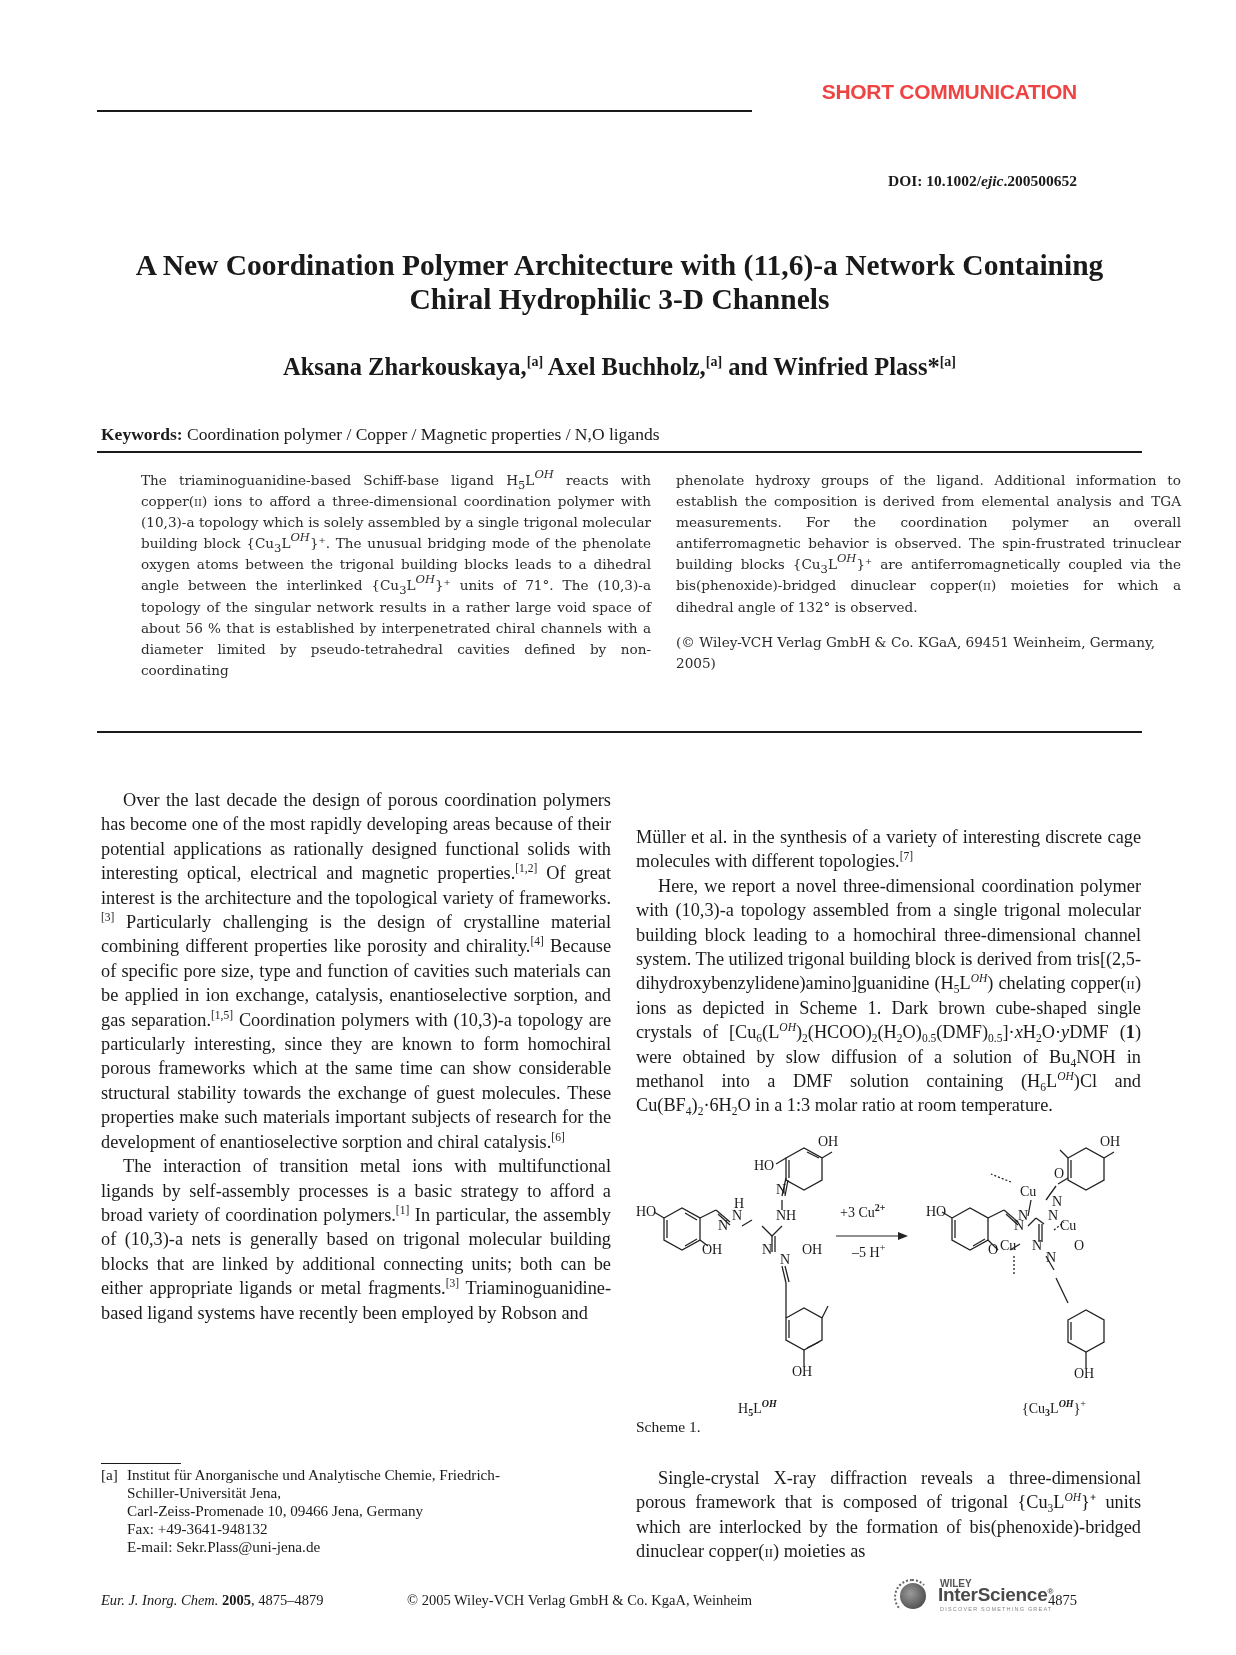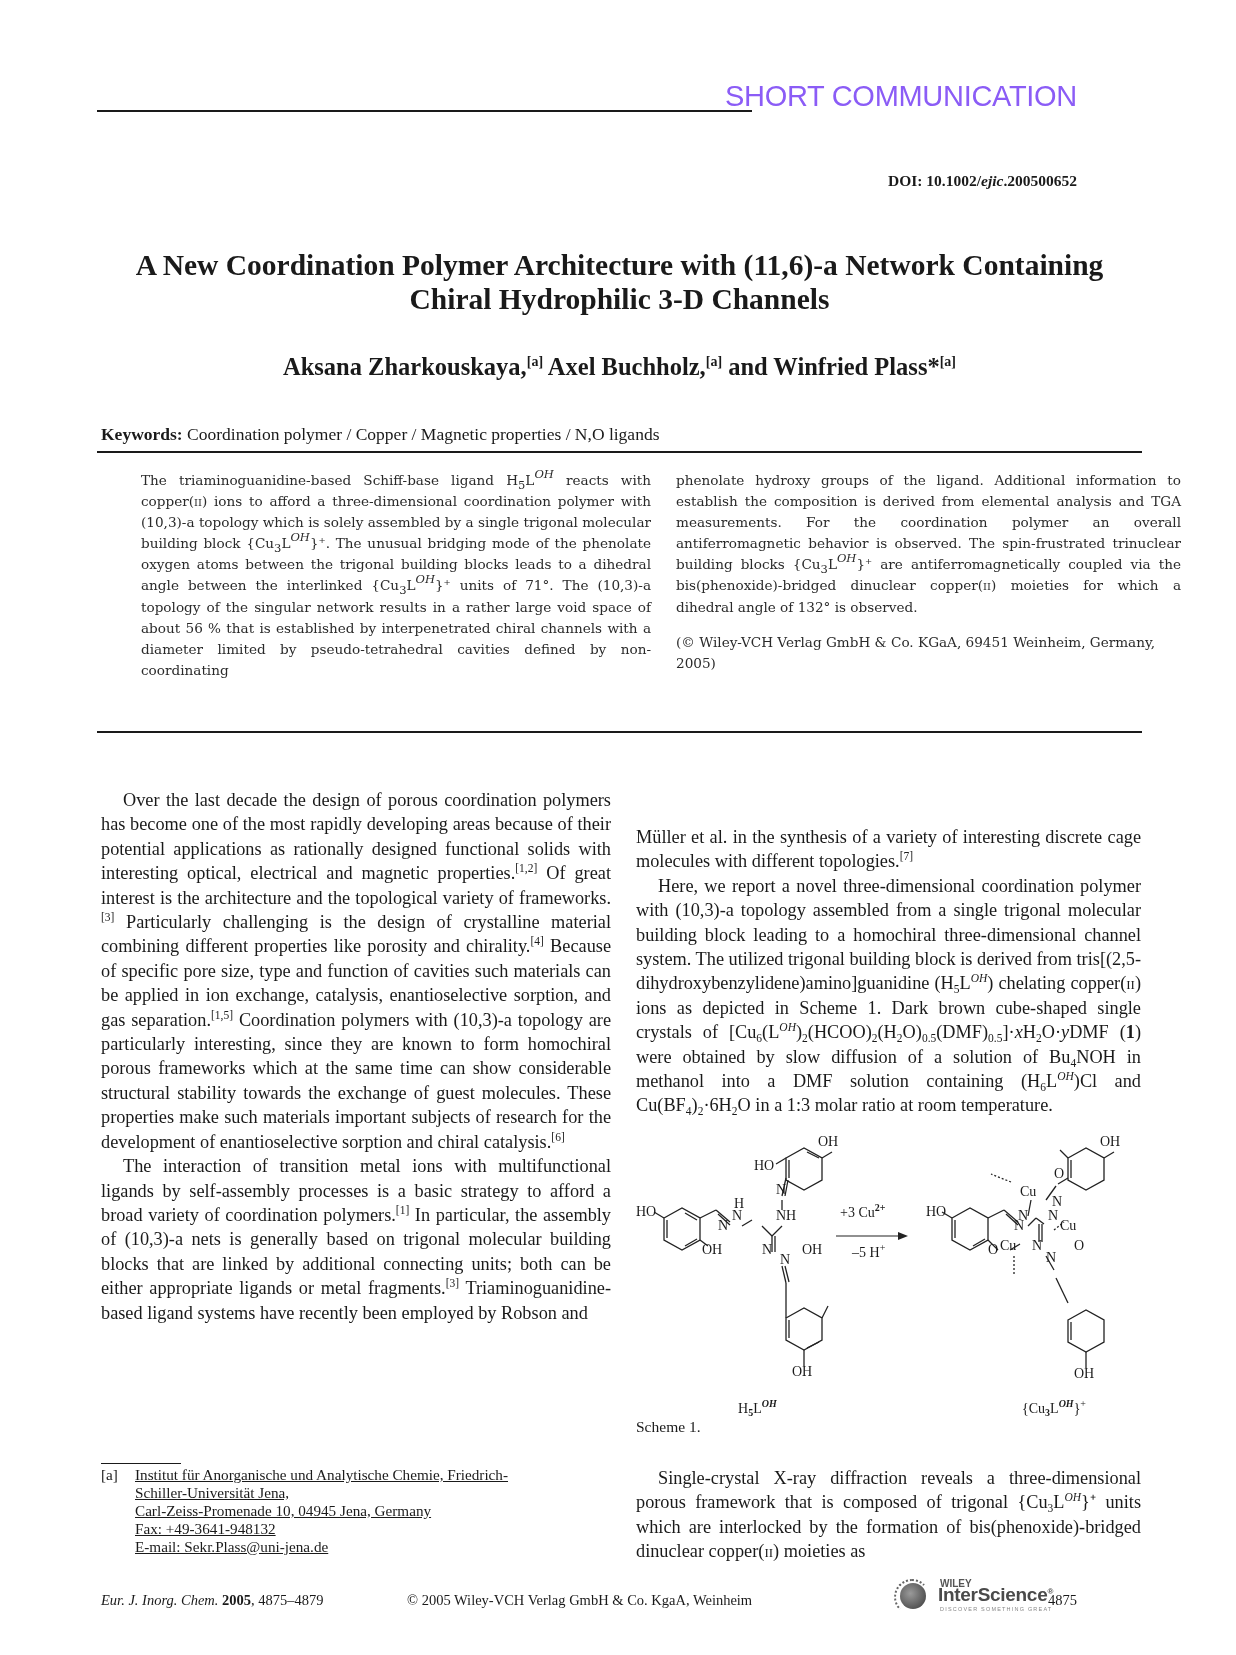--- a/index.html
+++ b/index.html
@@ -1,21 +1,21 @@
 <!DOCTYPE html>
 <html><head>
 <meta charset="utf-8">
 <style>
   html, body { margin: 0; padding: 0; background: #ffffff; }
   body { width: 1236px; height: 1655px; position: relative; overflow: hidden; color: #1a1a1a; }
   .page { position: absolute; left: 0; top: 0; width: 1236px; height: 1655px; }
 
   
   .header-rule { position: absolute; left: 97px; top: 110px; width: 655px; height: 1.5px; background: #1a1a1a; }
-  .section-label { position: absolute; right: 159px; top: 80px; font-family: "Liberation Sans", sans-serif; font-weight: normal; font-size: 29px; letter-spacing: -0.3px; color: #8b5cf6; }
+  .section-label { position: absolute; right: 159px; top: 80px; font-family: "Liberation Sans", sans-serif; font-weight: bold; font-size: 21px; letter-spacing: -0.3px; color: #ef4444; }
   .doi { position: absolute; right: 159px; top: 172px; font-family: "Liberation Serif", serif; font-weight: bold; font-size: 15.5px; }
   .doi i { font-style: italic; font-weight: bold; }
 
   .title { position: absolute; left: 97px; width: 1045px; top: 248px; text-align: center; font-family: "Liberation Serif", serif; font-weight: bold; font-size: 29.5px; line-height: 34px; }
   .authors { position: absolute; left: 97px; width: 1045px; top: 353px; text-align: center; font-family: "Liberation Serif", serif; font-weight: bold; font-size: 24.5px; }
   .authors sup { font-size: 14px; vertical-align: 9px; font-weight: bold; }
 
   .keywords { position: absolute; left: 101px; top: 424px; font-family: "Liberation Serif", serif; font-size: 17.5px; }
   .keywords b { font-weight: bold; }
   .kw-rule-top { position: absolute; left: 97px; top: 451px; width: 1045px; height: 1.5px; background: #1a1a1a; }
@@ -45,21 +45,21 @@
   .scheme svg { position: absolute; left: 0; top: 0; }
   .scheme-label { position: absolute; font-family: "Liberation Serif", serif; font-size: 14px; }
   .scheme-label sup { font-size: 10px; vertical-align: 6px; font-style: italic; font-weight: bold; }
   .scheme-label sub { font-size: 10px; vertical-align: -3px; font-weight: bold; }
   .scheme-caption { position: absolute; left: 636px; top: 1418px; font-family: "Liberation Serif", serif; font-size: 15.5px; }
 
   
   .fn-rule { position: absolute; left: 101px; top: 1463px; width: 80px; height: 1px; background: #1a1a1a; }
   .footnote { position: absolute; left: 101px; top: 1466px; width: 520px; font-family: "Liberation Serif", serif; font-size: 15.2px; line-height: 18px; }
   .footnote .tag { position: absolute; left: 0; top: 0; }
-  .footnote .lines { margin-left: 34px; text-decoration: underline; }
+  .footnote .lines { margin-left: 26px; }
 
   
   .footer-journal { position: absolute; left: 101px; top: 1592px; font-family: "Liberation Serif", serif; font-size: 14.5px; }
   .footer-journal i { font-style: italic; }
   .footer-journal b { font-weight: bold; }
   .footer-copy { position: absolute; left: 407px; top: 1592px; font-family: "Liberation Serif", serif; font-size: 14.5px; }
   .footer-page { position: absolute; right: 159px; top: 1592px; font-family: "Liberation Serif", serif; font-size: 14.5px; }
   .logo { position: absolute; left: 892px; top: 1577px; width: 180px; height: 36px; }
   .logo .globe { position: absolute; left: 8px; top: 6px; width: 26px; height: 26px; border-radius: 50%; background: radial-gradient(circle at 40% 40%, #9a9a9a, #555 70%, #333); }
   .logo .dots { position: absolute; left: 2px; top: 2px; width: 36px; height: 36px; border-radius: 50%; border: 2px dotted #666; border-right-color: transparent; border-bottom-color: transparent; box-sizing: border-box; }
@@ -219,21 +219,21 @@
   <div class="body-col right-bottom">
     <p><span>Single-crystal X-ray diffraction reveals a three-dimensional porous framework that is composed of trigonal {Cu</span><sub class="s">3</sub><span>L</span><sup class="s">OH</sup><span>}⁺ units which are interlocked by the formation of bis(phenoxide)-bridged dinuclear copper(</span><span class="sc">ii</span><span>) moieties as</span></p>
   </div>
 
   <div class="fn-rule"></div>
   <div class="footnote">
     <span class="tag">[a]</span>
     <div class="lines">
       <div>Institut für Anorganische und Analytische Chemie, Friedrich-</div>
       <div>Schiller-Universität Jena,</div>
-      <div>Carl-Zeiss-Promenade 10, 04945 Jena, Germany</div>
+      <div>Carl-Zeiss-Promenade 10, 09466 Jena, Germany</div>
       <div>Fax: +49-3641-948132</div>
       <div>E-mail: Sekr.Plass@uni-jena.de</div>
     </div>
   </div>
 
   <div class="footer-journal"><i>Eur. J. Inorg. Chem.</i> <b>2005</b><span>, 4875–4879</span></div>
   <div class="footer-copy">© 2005 Wiley-VCH Verlag GmbH &amp; Co. KgaA, Weinheim</div>
   <div class="logo">
     <div class="dots"></div>
     <div class="globe"></div>

